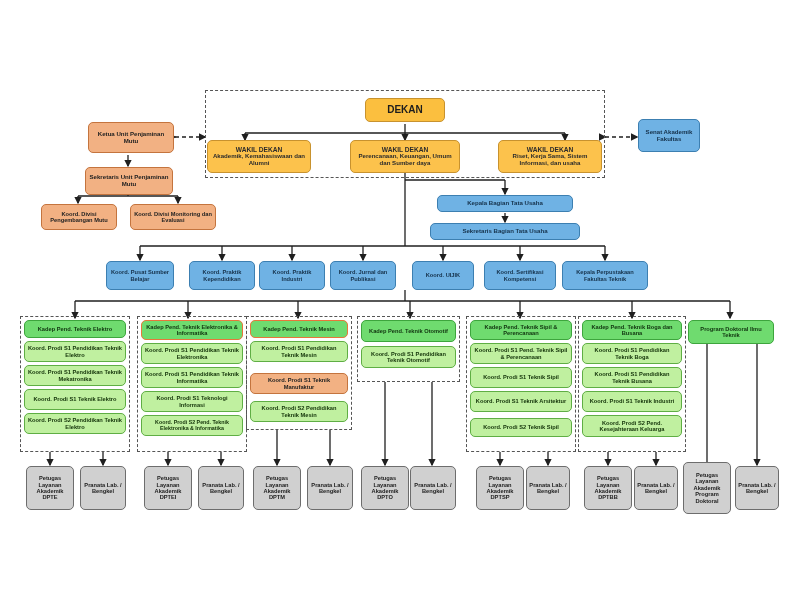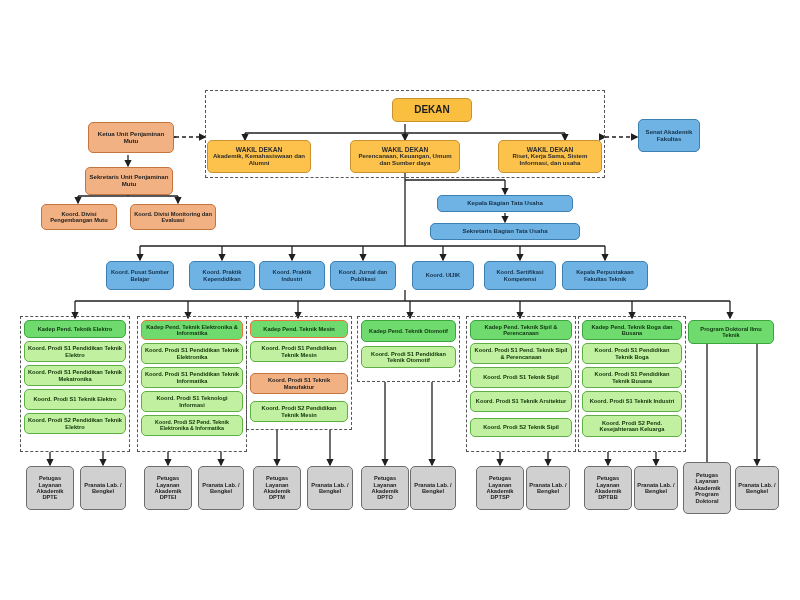--- a/index.html
+++ b/index.html
@@ -13,21 +13,21 @@
 
   .node{
     position:absolute;box-sizing:border-box;
     display:flex;align-items:center;justify-content:center;
     text-align:center;border-radius:5px;
     font-weight:bold;line-height:1.12;
     padding:1px 2px;
     z-index:3;
   }
   .yellow{background:#FCC24C;border:1px solid #C8922E;color:#2b2b2b;}
-  .dekan{background:#FBBF3F;border:1.2px solid #C8922E;color:#1d1d1d;margin-left:27px;}
+  .dekan{background:#FBBF3F;border:1.2px solid #C8922E;color:#1d1d1d;}
   .orange{background:#F2B183;border:1px solid #C4743E;color:#222;}
   .blue{background:#6FB2E4;border:1px solid #3c7fb1;color:#15314a;}
   .green{background:#6FDB6F;border:1px solid #3da53d;color:#10330f;}
   .greenlt{background:#C0F0A0;border:1px solid #5fae44;color:#123208;}
   .salmon{background:#F2B183;border:1px solid #C4743E;color:#222;}
   .gray{background:#D0D0D0;border:1px solid #6d6d6d;color:#1c1c1c;}
   .hdr-orangeborder{border:1.4px solid #E8763A;}
 
   .dash-box{
     position:absolute;box-sizing:border-box;

